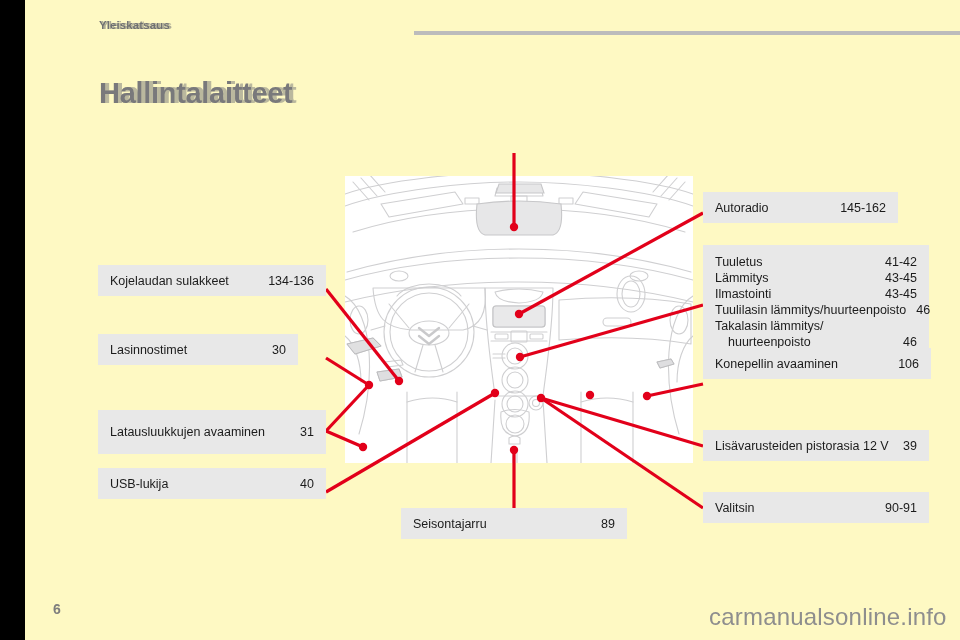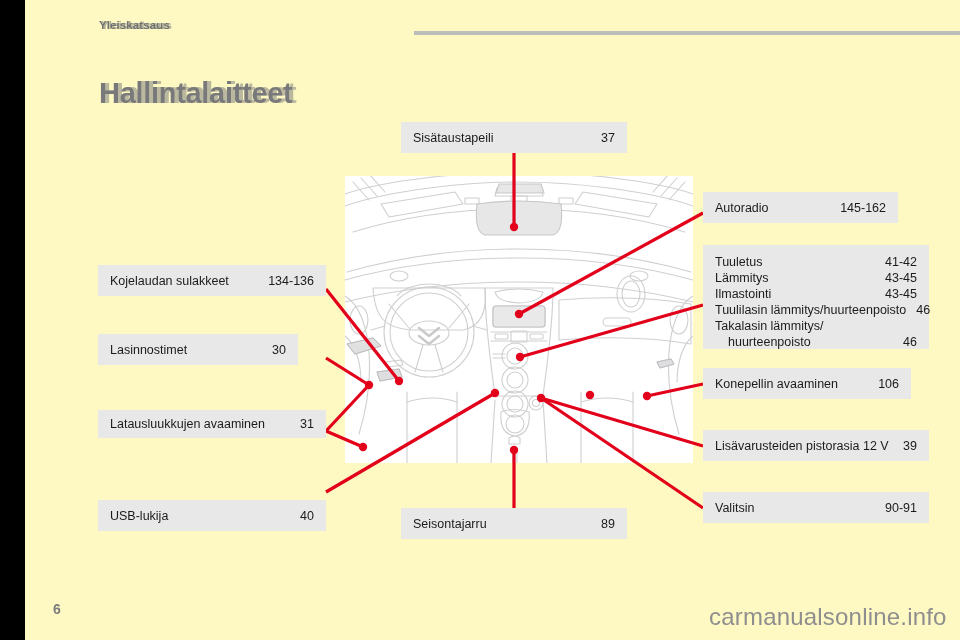--- a/index.html
+++ b/index.html
@@ -300,49 +300,43 @@
       <circle cx="516" cy="398" r="4.2"></circle>
       <circle cx="489" cy="450" r="4.2"></circle>
       <circle cx="374" cy="381" r="4.2"></circle>
       <circle cx="344" cy="385" r="4.2"></circle>
       <circle cx="338" cy="447" r="4.2"></circle>
       <circle cx="470" cy="393" r="4.2"></circle>
       <circle cx="565" cy="395" r="4.2"></circle>
     </g>
   </svg>
 
-  <div class="callout" style="left:376px; top:122px; width:226px; height:31px;">
-    <div class="row">
-      <span class="lbl">Sisätaustapeili</span>
-      <span class="pg">37</span>
-    </div>
-  </div>
 
   <div class="callout" style="left:73px; top:265px; width:228px; height:31px;">
     <div class="row">
       <span class="lbl">Kojelaudan sulakkeet</span>
       <span class="pg">134-136</span>
     </div>
   </div>
 
   <div class="callout" style="left:73px; top:334px; width:200px; height:31px;">
     <div class="row">
       <span class="lbl">Lasinnostimet</span>
       <span class="pg">30</span>
     </div>
   </div>
 
-  <div class="callout" style="left:73px; top:410px; width:228px; height:28px;">
+  <div class="callout" style="left:73px; top:410px; width:228px; height:44px;">
     <div class="row">
       <span class="lbl">Latausluukkujen avaaminen</span>
       <span class="pg">31</span>
     </div>
   </div>
 
-  <div class="callout" style="left:73px; top:500px; width:228px; height:31px;">
+  <div class="callout" style="left:73px; top:468px; width:228px; height:31px;">
     <div class="row">
       <span class="lbl">USB-lukija</span>
       <span class="pg">40</span>
     </div>
   </div>
 
   <div class="callout" style="left:678px; top:192px; width:195px; height:31px;">
     <div class="row">
       <span class="lbl">Autoradio</span>
       <span class="pg">145-162</span>
@@ -369,21 +363,21 @@
     <div class="row">
       <span class="lbl">Takalasin lämmitys/</span>
       <span class="pg"></span>
     </div>
     <div class="row">
       <span class="lbl indent">huurteenpoisto</span>
       <span class="pg">46</span>
     </div>
   </div>
 
-  <div class="callout" style="left:678px; top:368px; width:208px; height:31px;">
+  <div class="callout" style="left:678px; top:348px; width:228px; height:31px;">
     <div class="row">
       <span class="lbl">Konepellin avaaminen</span>
       <span class="pg">106</span>
     </div>
   </div>
 
   <div class="callout" style="left:678px; top:430px; width:226px; height:31px;">
     <div class="row">
       <span class="lbl">Lisävarusteiden pistorasia 12 V</span>
       <span class="pg">39</span>

